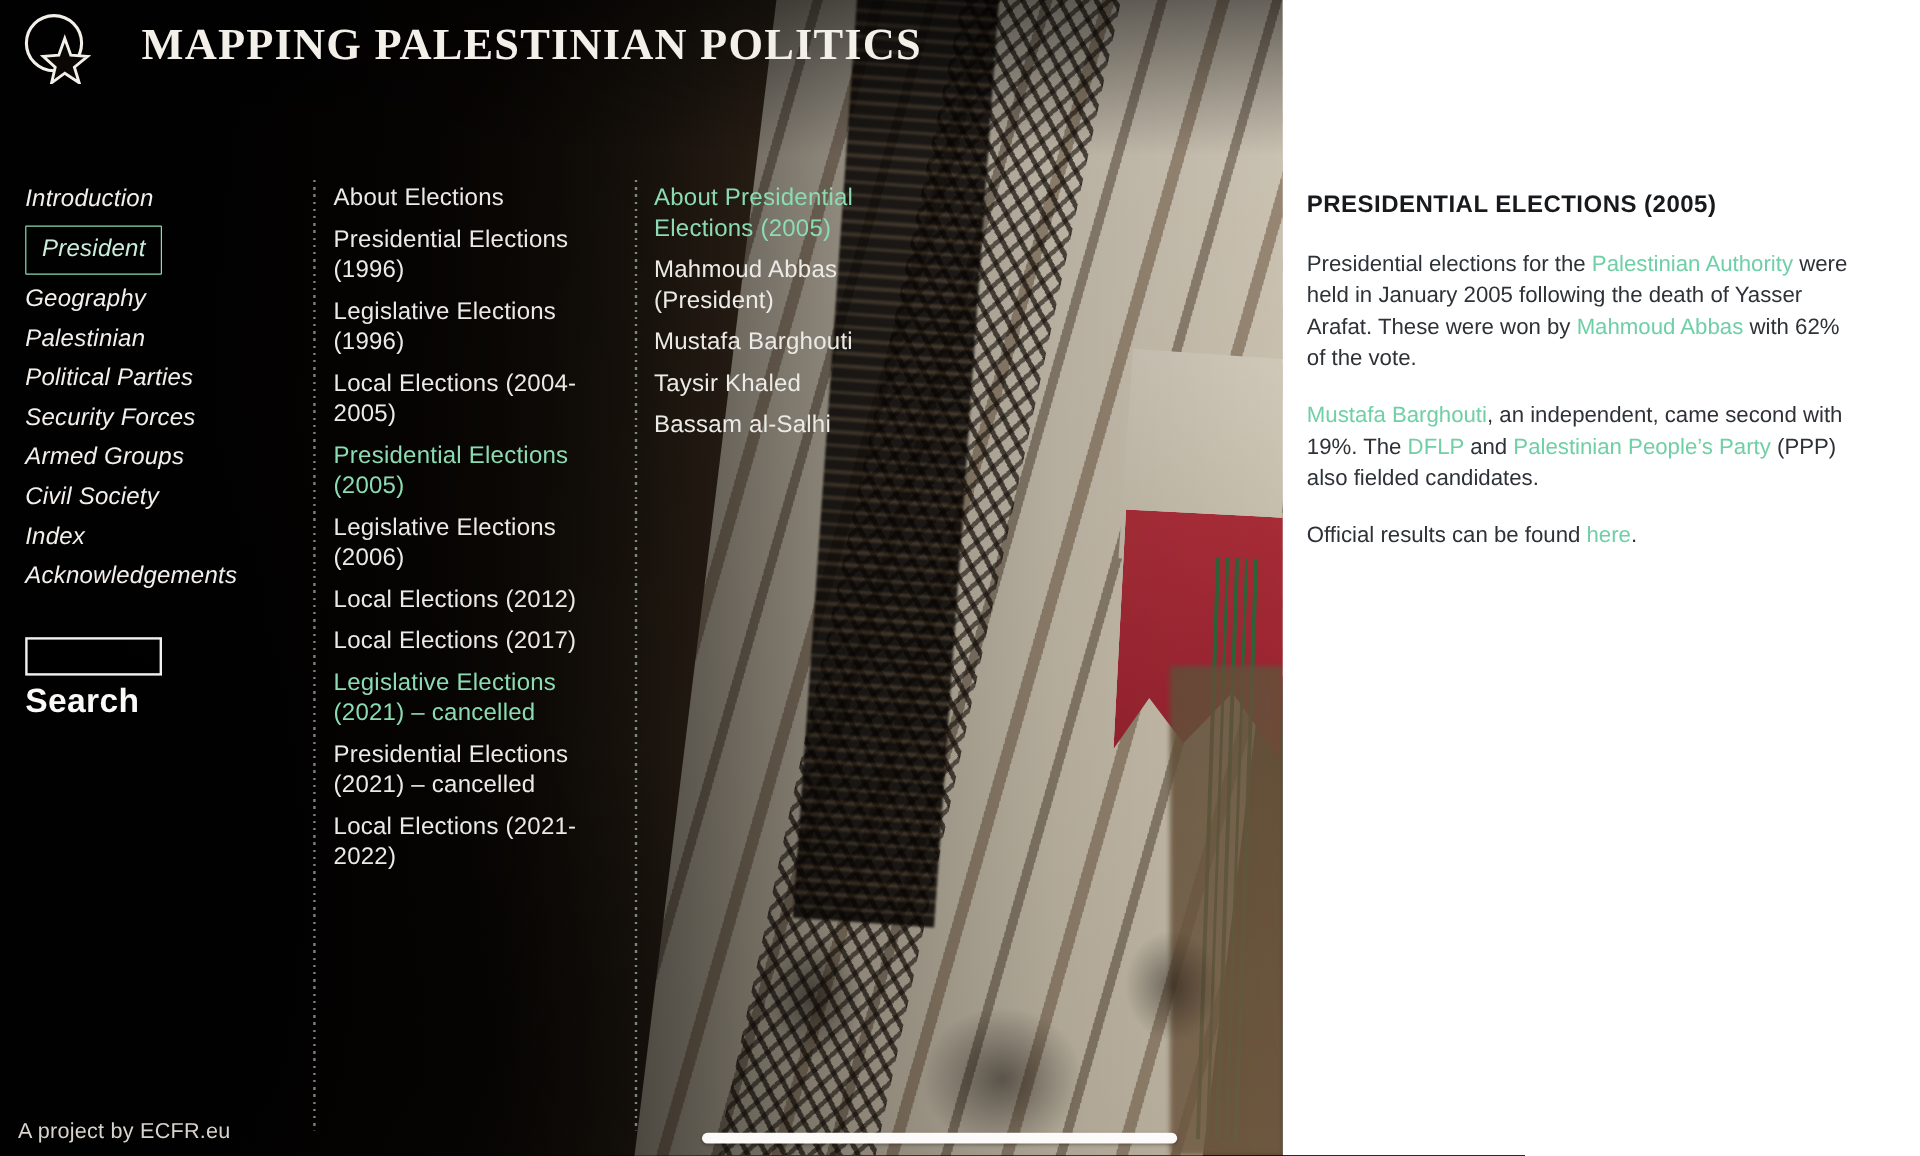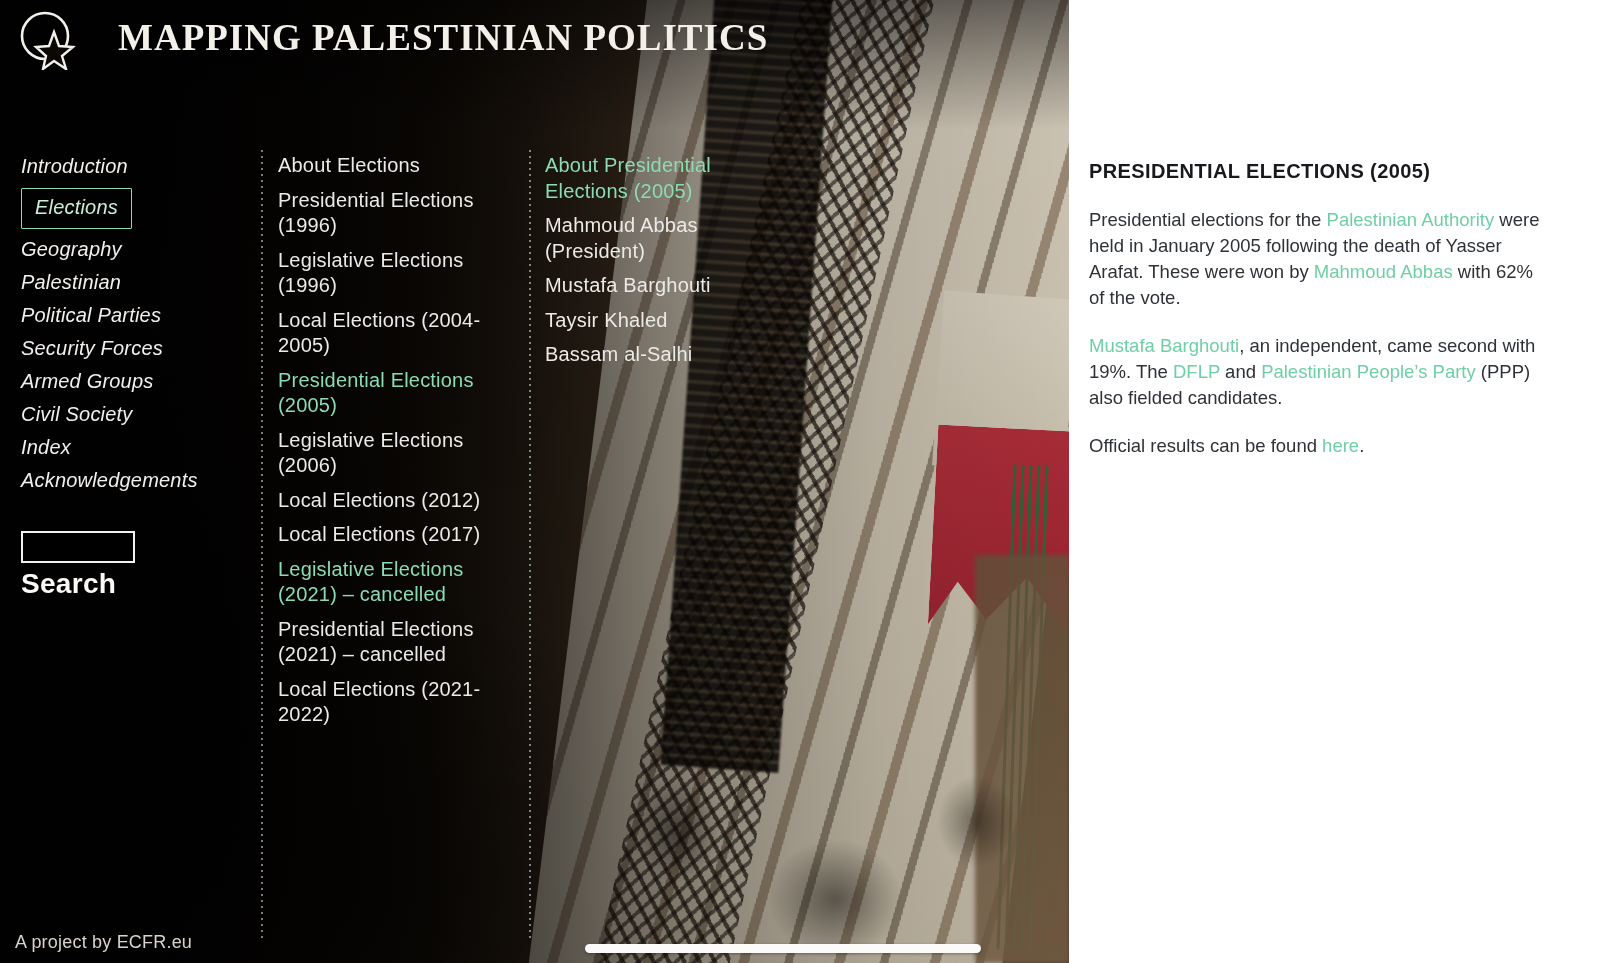--- a/index.html
+++ b/index.html
@@ -156,21 +156,21 @@
       </svg>
       <span>Share</span>
     </div>
   </div>
 
   <div class="vdiv vdiv1"></div>
   <div class="vdiv vdiv2"></div>
 
   <nav class="nav-col" id="nav-col">
       <div class="nav-item">Introduction</div>
-      <div class="nav-item"><span class="active-box">Elections</span></div>
+      <div class="nav-item"><span class="active-box">President</span></div>
       <div class="nav-item">Geography</div>
       <div class="nav-item">Palestinian</div>
       <div class="nav-item">Political Parties</div>
       <div class="nav-item">Security Forces</div>
       <div class="nav-item">Armed Groups</div>
       <div class="nav-item">Civil Society</div>
       <div class="nav-item">Index</div>
       <div class="nav-item">Acknowledgements</div>
     </nav>
 

